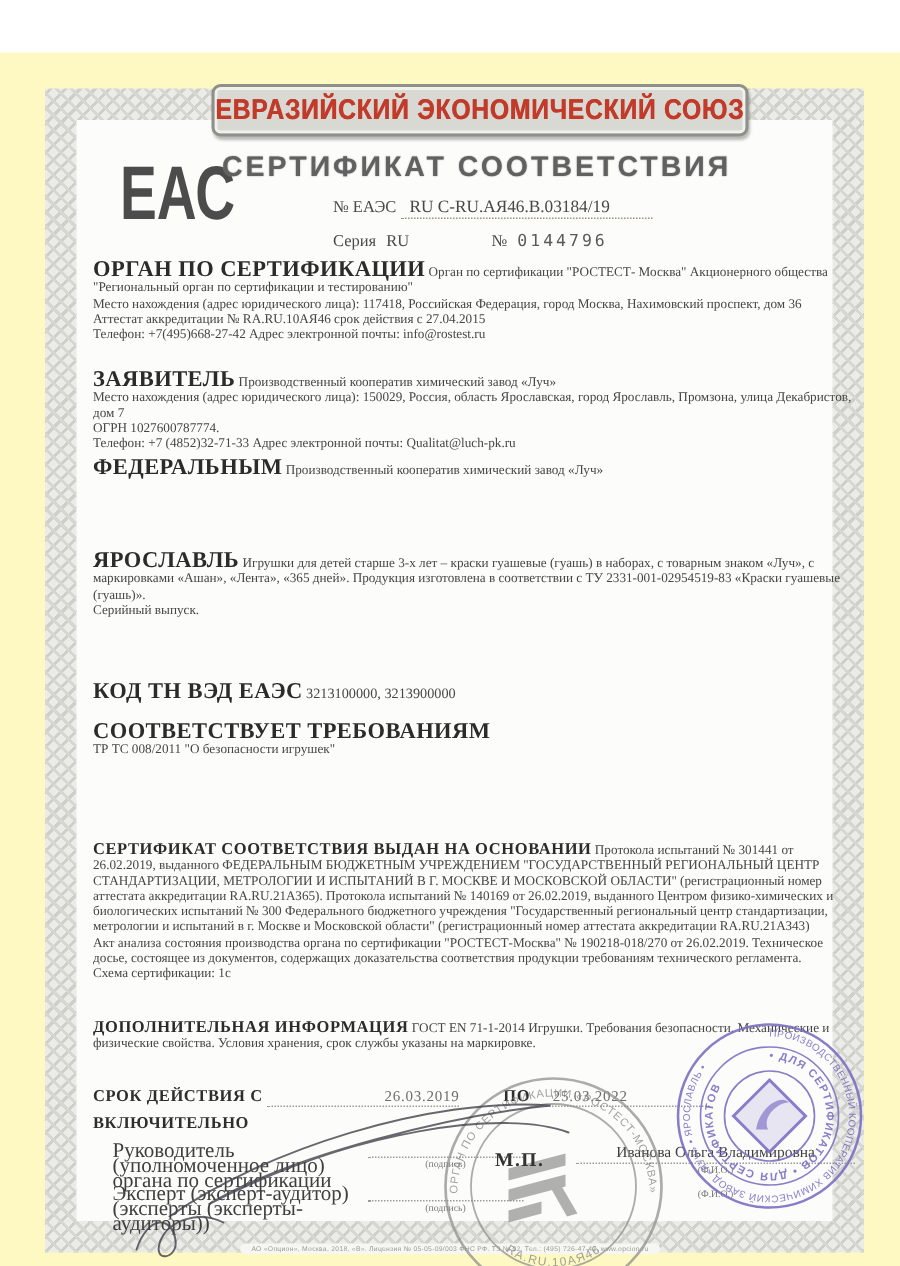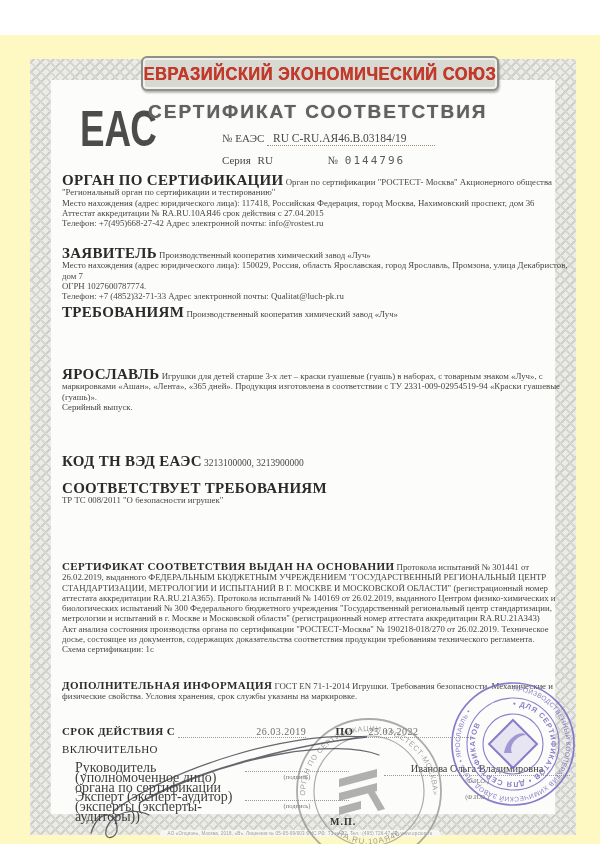--- a/index.html
+++ b/index.html
@@ -37,32 +37,32 @@
   .sec b.h{font-size:15px;letter-spacing:.3px;color:#2b2b2b;}
   .sec b.h2{font-size:11px;letter-spacing:.4px;color:#2b2b2b;}
   .sec .ln{display:block;}
   
   .validity{position:absolute;left:62px;top:690px;font-size:11px;font-weight:700;
     color:#2e2e2e;letter-spacing:.4px;white-space:nowrap;}
   .validity .date{display:inline-block;width:128px;text-align:right;font-weight:400;
     font-size:10px;color:#6d6d6d;border-bottom:1px dotted #9a9a9a;letter-spacing:.5px;}
   .validity .date.d2{width:104px;text-align:left;padding-left:6px;}
   .validity .to{margin-left:26px;margin-right:6px;}
-  .inclusive{position:absolute;left:62px;top:708px;font-size:11px;font-weight:400;
+  .inclusive{position:absolute;left:62px;top:708px;font-size:11px;font-weight:700;
     color:#2e2e2e;letter-spacing:.4px;}
   
   .sigrow{position:absolute;left:75px;width:495px;display:flex;align-items:flex-start;}
   .sigrow .lbl{width:158px;font-size:14px;line-height:10px;color:#3f3f3f;}
   .sigrow .sigline{width:104px;margin-left:12px;margin-top:8px;border-top:1px dotted #9a9a9a;
     text-align:center;font-size:6.5px;color:#777;padding-top:1px;}
   .sigrow .nameblock{margin-left:auto;width:186px;text-align:center;}
   .sigrow .name{font-size:10.3px;color:#3f3f3f;border-bottom:1px dotted #9a9a9a;
     padding-bottom:1px;white-space:nowrap;}
   .sigrow .fio{font-size:6.5px;color:#777;padding-top:1px;}
-  .mp{position:absolute;left:330px;top:781px;font-size:10px;font-weight:700;color:#333;letter-spacing:1px;z-index:7;}
+  .mp{position:absolute;left:330px;top:730px;font-size:13px;font-weight:700;color:#333;letter-spacing:1px;z-index:7;}
   
   .microprint{position:absolute;left:110px;right:110px;top:786px;text-align:center;z-index:3;}
   .microprint span{display:inline-block;background:#f6f6f2;border-radius:4px;padding:1px 8px;
     font-family:"Liberation Sans",sans-serif;font-size:4.5px;color:#9b9b97;letter-spacing:.2px;}
   .stamp{position:absolute;z-index:5;}
   .sigsvg{position:absolute;z-index:6;}
 </style>
 </head>
 <body>
 
@@ -101,27 +101,27 @@
 
   <p class="sec" style="top:213px">
     <b class="h">ЗАЯВИТЕЛЬ</b>
     <span>Производственный кооператив химический завод «Луч»</span>
     <span class="ln">Место нахождения (адрес юридического лица): 150029, Россия, область Ярославская, город Ярославль, Промзона, улица Декабристов, дом 7</span>
     <span class="ln">ОГРН 1027600787774.</span>
     <span class="ln">Телефон: +7 (4852)32-71-33 Адрес электронной почты: Qualitat@luch-pk.ru</span>
   </p>
 
   <p class="sec" style="top:272px">
-    <b class="h">ТРЕБОВАНИЯМ</b>
+    <b class="h">ФЕДЕРАЛЬНЫМ</b>
     <span>Производственный кооператив химический завод «Луч»</span>
   </p>
 
   <p class="sec" style="top:334px">
     <b class="h">ЯРОСЛАВЛЬ</b>
-    <span>Игрушки для детей старше 3-х лет – краски гуашевые (гуашь) в наборах, с товарным знаком «Луч», с маркировками «Ашан», «Лента», «365 дней». Продукция изготовлена в соответствии с ТУ 2331-009-02954519-94 «Краски гуашевые (гуашь)».</span>
+    <span>Игрушки для детей старше 3-х лет – краски гуашевые (гуашь) в наборах, с товарным знаком «Луч», с маркировками «Ашан», «Лента», «365 дней». Продукция изготовлена в соответствии с ТУ 2331-001-02954519-83 «Краски гуашевые (гуашь)».</span>
     <span class="ln">Серийный выпуск.</span>
   </p>
 
   <p class="sec" style="top:421px">
     <b class="h">КОД ТН ВЭД ЕАЭС</b>
     <span style="font-size:9.5px">3213100000, 3213900000</span>
   </p>
 
   <p class="sec" style="top:448px">
     <b class="h">СООТВЕТСТВУЕТ ТРЕБОВАНИЯМ</b>

